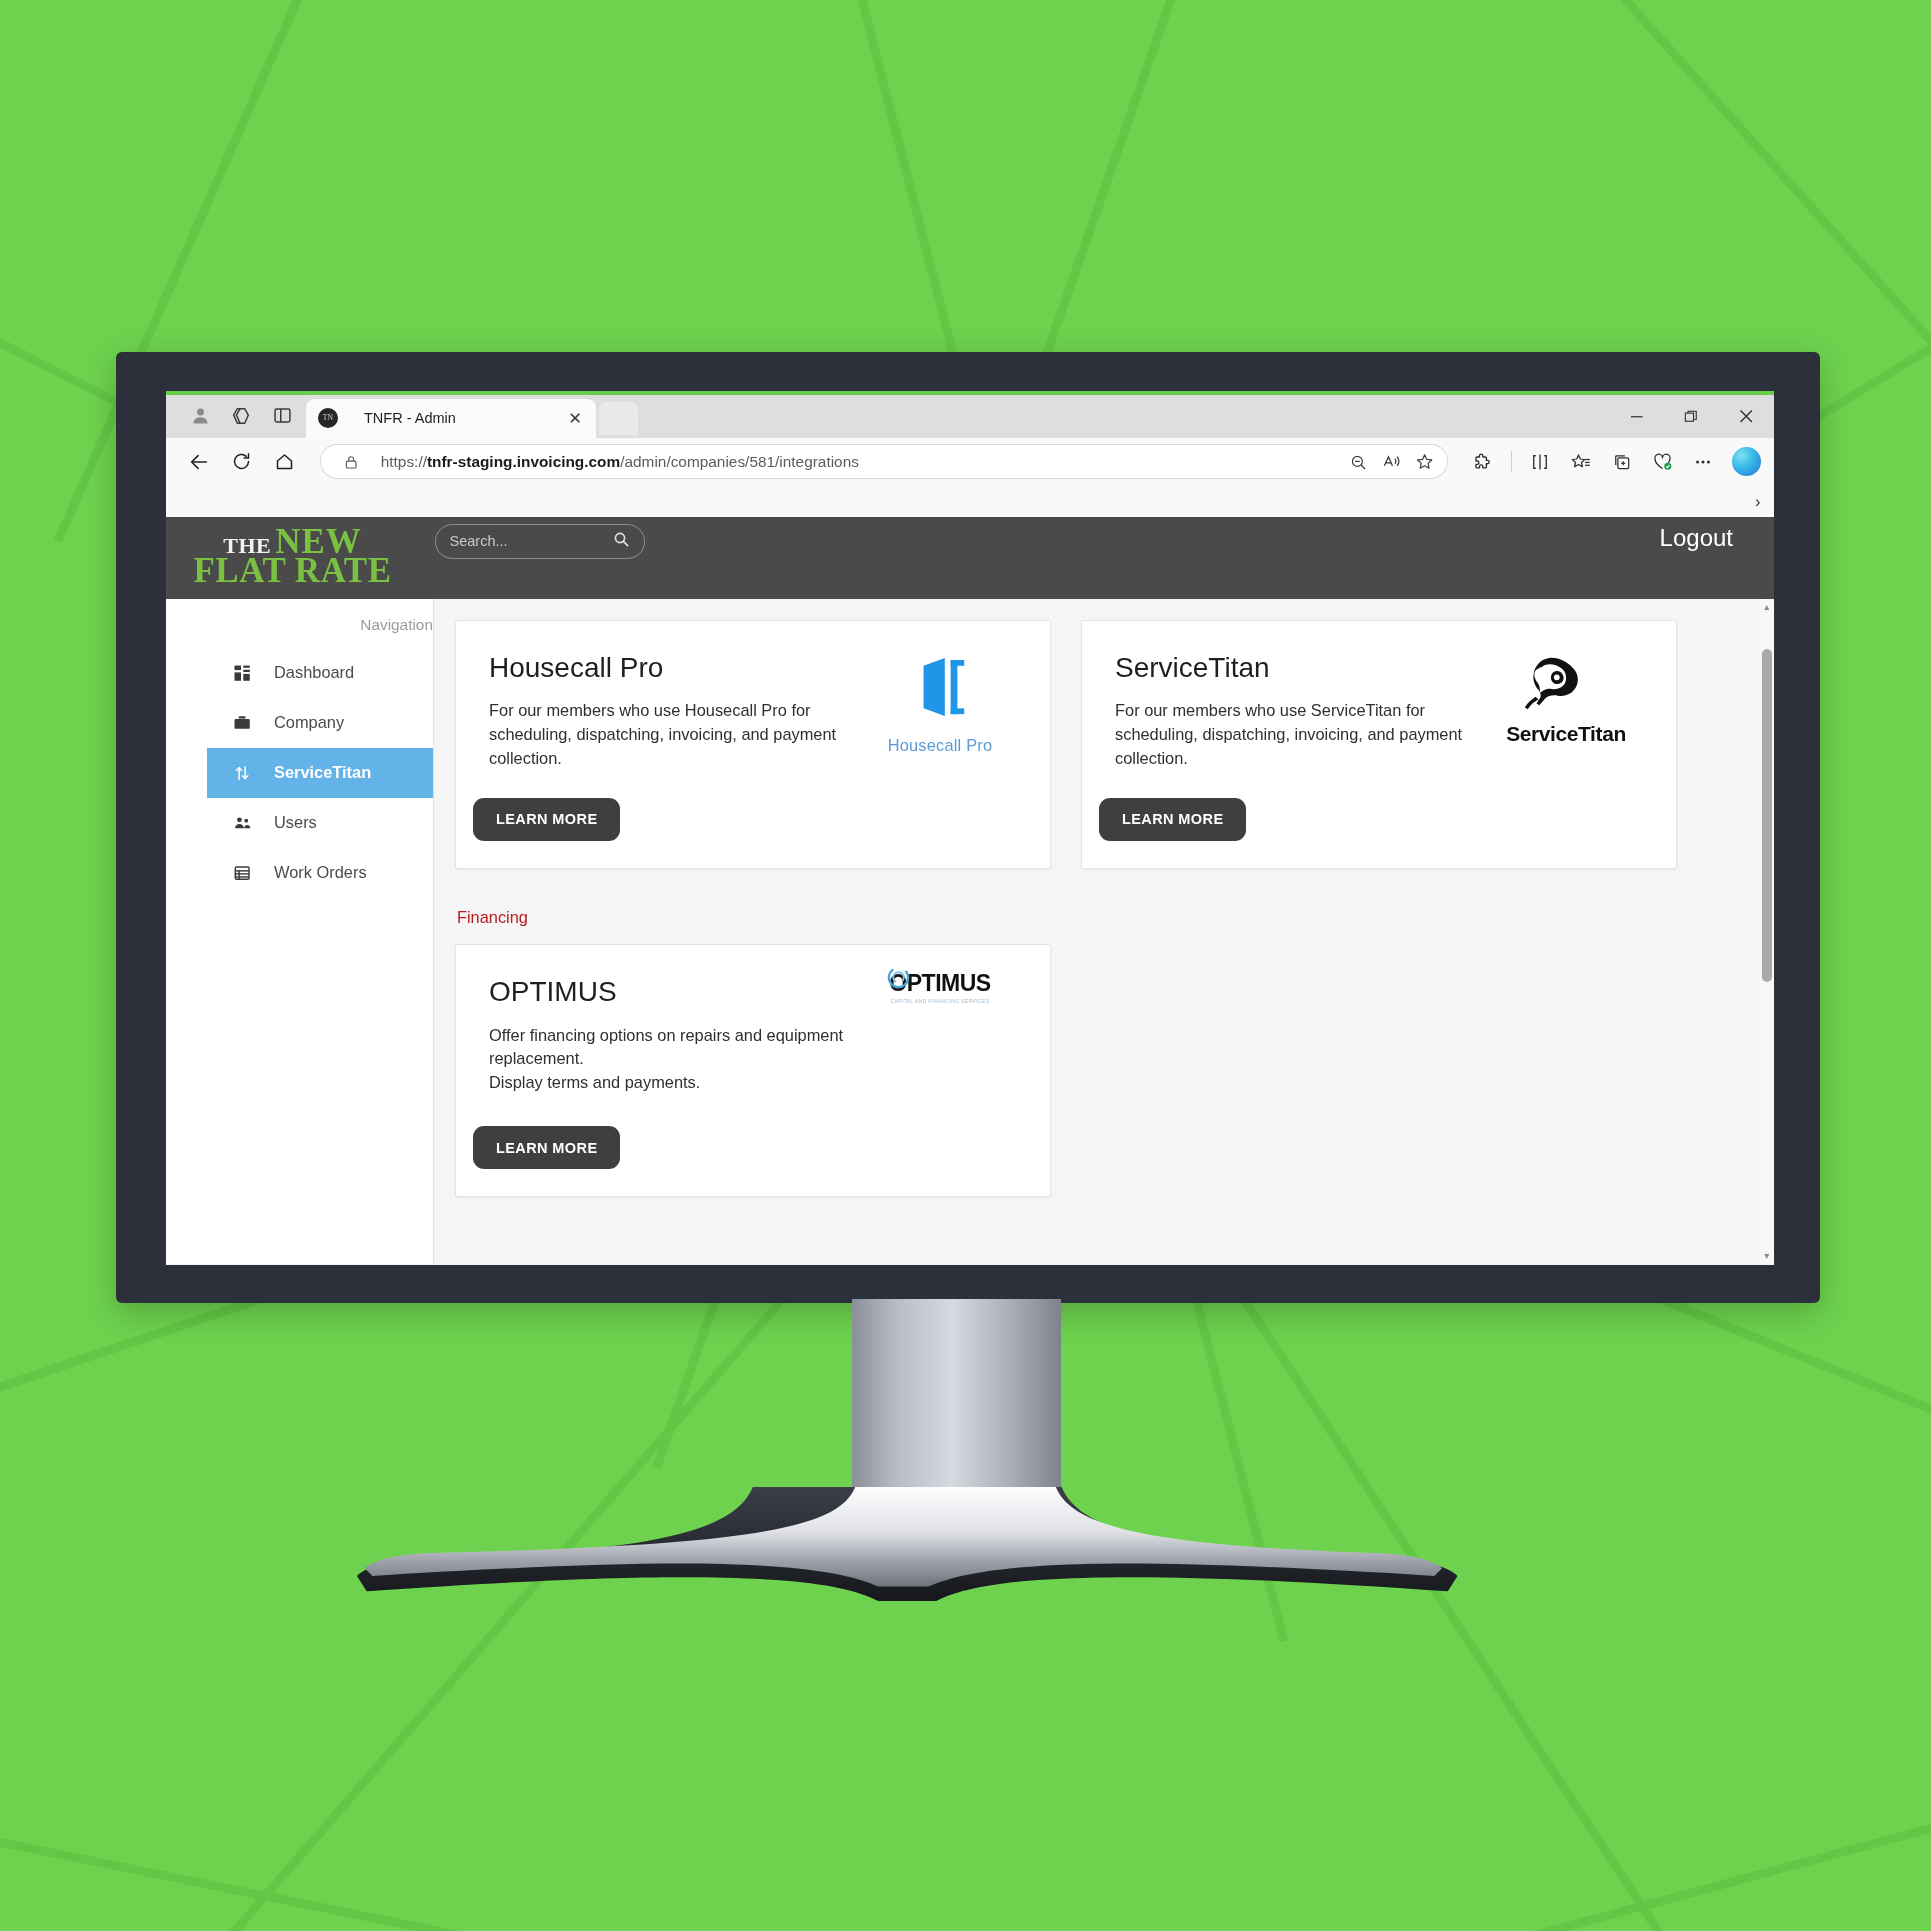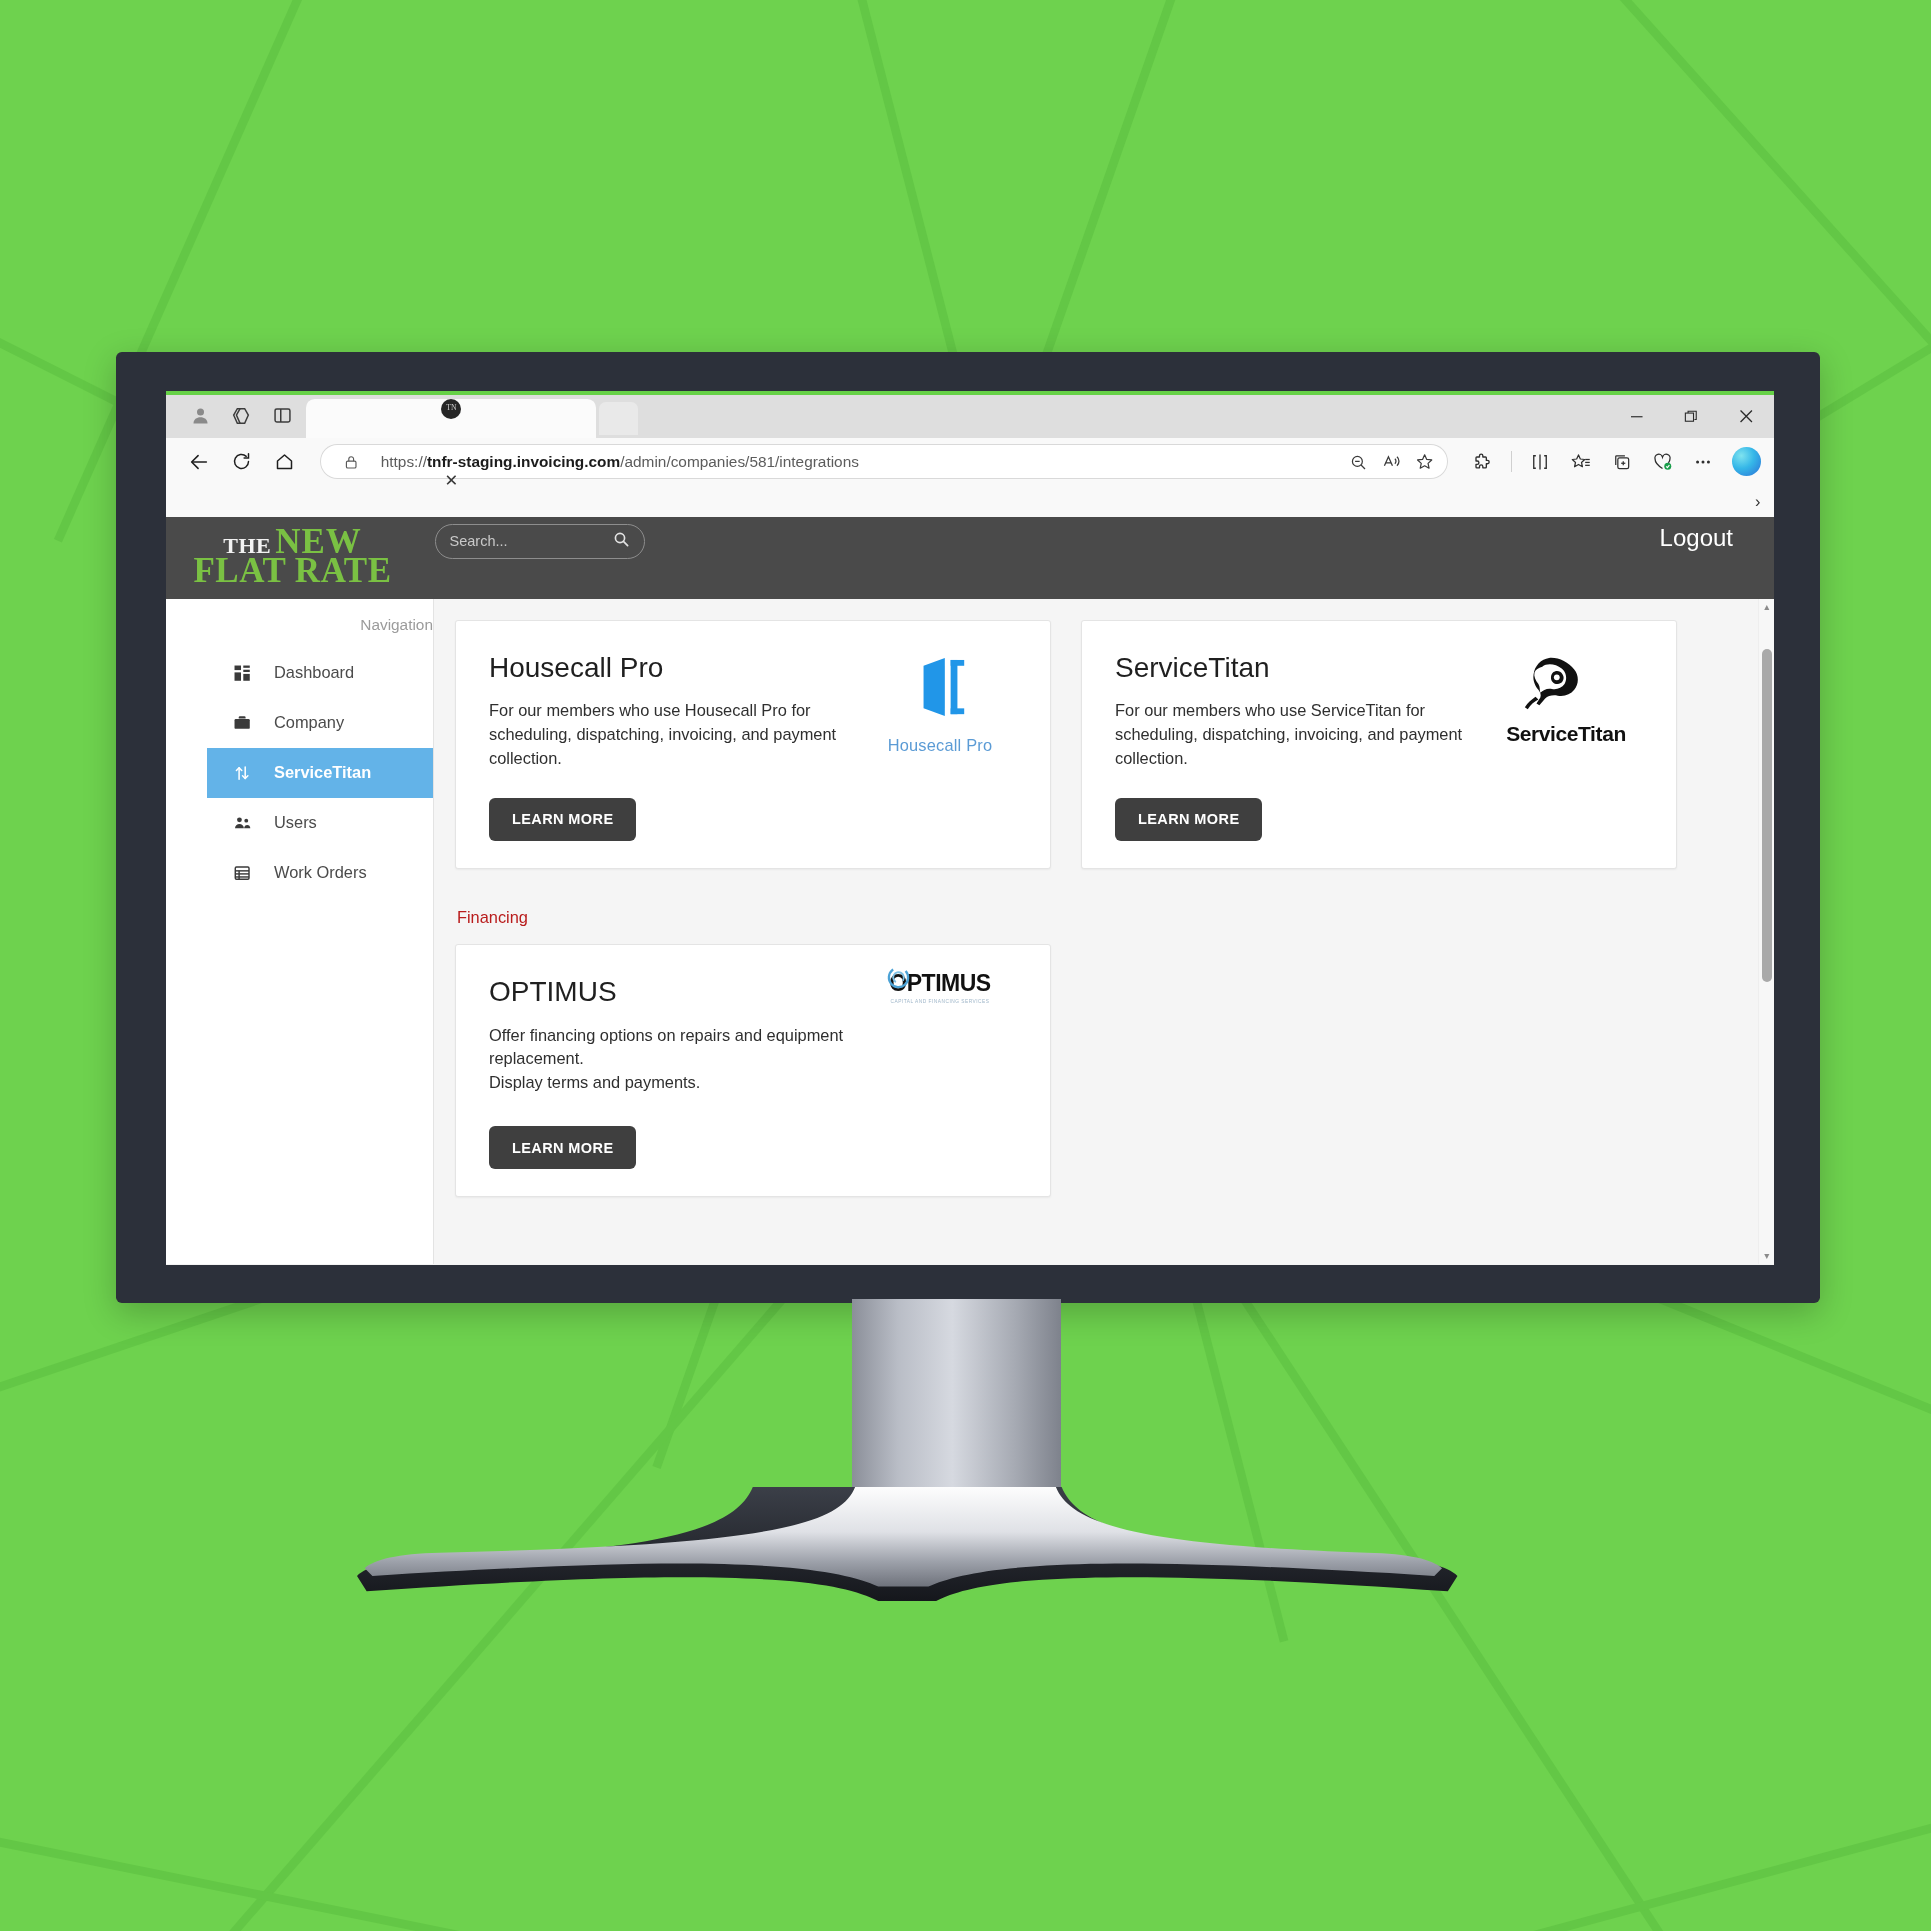--- a/index.html
+++ b/index.html
@@ -44,21 +44,21 @@
     position: relative;
   }
   .tab-icon-btn {
     width: 41px; height: 39px; display: flex; align-items: center; justify-content: center;
     margin-bottom: 2.9px;
   }
   .tab-icon-btn svg { display: block; }
   #active-tab {
     height: 39px; width: 290px; background: #fbfbfb;
     border-radius: 8.7px 8.7px 0 0; display: flex; align-items: center;
-    padding: 0 11.6px; margin-left: 3.9px; gap: 26px; position: relative; flex-direction: column;
+    padding: 0 11.6px; margin-left: 3.9px; gap: 26px; position: relative;
   }
   #tab-favicon {
     width: 20px; height: 20px; border-radius: 50%;
     background: #262626; color: #cfcfcf; font-size: 7.7px;
     display: flex; align-items: center; justify-content: center; flex-shrink: 0;
     font-family: "Liberation Serif", serif; line-height: .9;
   }
   #tab-title { font-size: 14.5px; color: #1f1f1f; flex: 1; white-space: nowrap; overflow: hidden; }
   #tab-close { font-size: 16.4px; color: #3a3a3a; width: 19.3px; text-align: center; }
   #newtab-stub { width: 39px; height: 33px; background: #e9e9e9; margin-left: 2.9px; margin-bottom: 2.9px; border-radius: 6.8px 6.8px 0 0;}
@@ -114,23 +114,23 @@
   #cards-row { display: flex; gap: 30px; }
   .card {
     background: #fff; border: 1px solid #e4e4e4; border-radius: 2.9px;
     width: 596px; min-height: 249px; padding: 31px 33px 27px 33px;
     position: relative; box-shadow: 0 1px 1.9px rgba(0,0,0,.05);
   }
   .card-title { font-size: 28px; color: #1f1f1f; font-weight: 400; margin-bottom: 15.4px; }
   .card-desc { font-size: 16.4px; color: #2f2f2f; line-height: 1.45; width: 367px; }
   .card-logo { position: absolute; right: 33px; top: 33px; width: 154px; text-align: center; }
   .learn-more {
-    position: absolute; left: 33px; bottom: 27px;
+    position: absolute; left: 17px; bottom: 27px;
     background: #3f3f3f; color: #fff; font-size: 14.5px; font-weight: 700;
-    letter-spacing: 0.4px; padding: 13.5px 23px; border: none; border-radius: 6px;
+    letter-spacing: 0.4px; padding: 13.5px 23px; border: none; border-radius: 11px;
   }
   #financing-label { font-size: 16.4px; color: #b91c1c; margin: 39px 0 17.4px 1.9px; }
 
   #hcp-word { font-size: 16.4px; color: #5b9bd5; margin-top: 7.7px; letter-spacing:0.2px;}
   #st-word { font-size: 21px; color: #111; font-weight: 700; letter-spacing: -0.4px; }
   #optimus-word { font-size: 23px; font-weight: 700; color: #111; letter-spacing: -0.5px; }
   #optimus-sub { font-size: 4.8px; color: #9fb6c9; letter-spacing: 0.5px; margin-top: 1.9px; }
 
   
   #app-scrollbar { position: absolute; right: 0; top: 0; width: 16.4px; height: 100%; background: #f7f7f7; border-left:1px solid #eee;}

